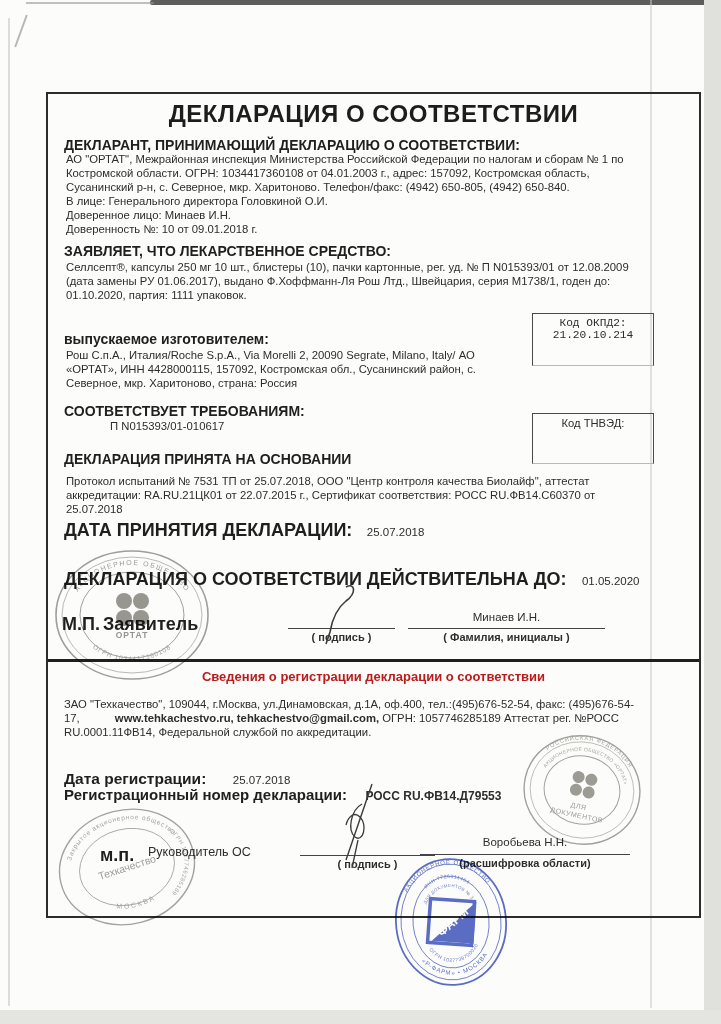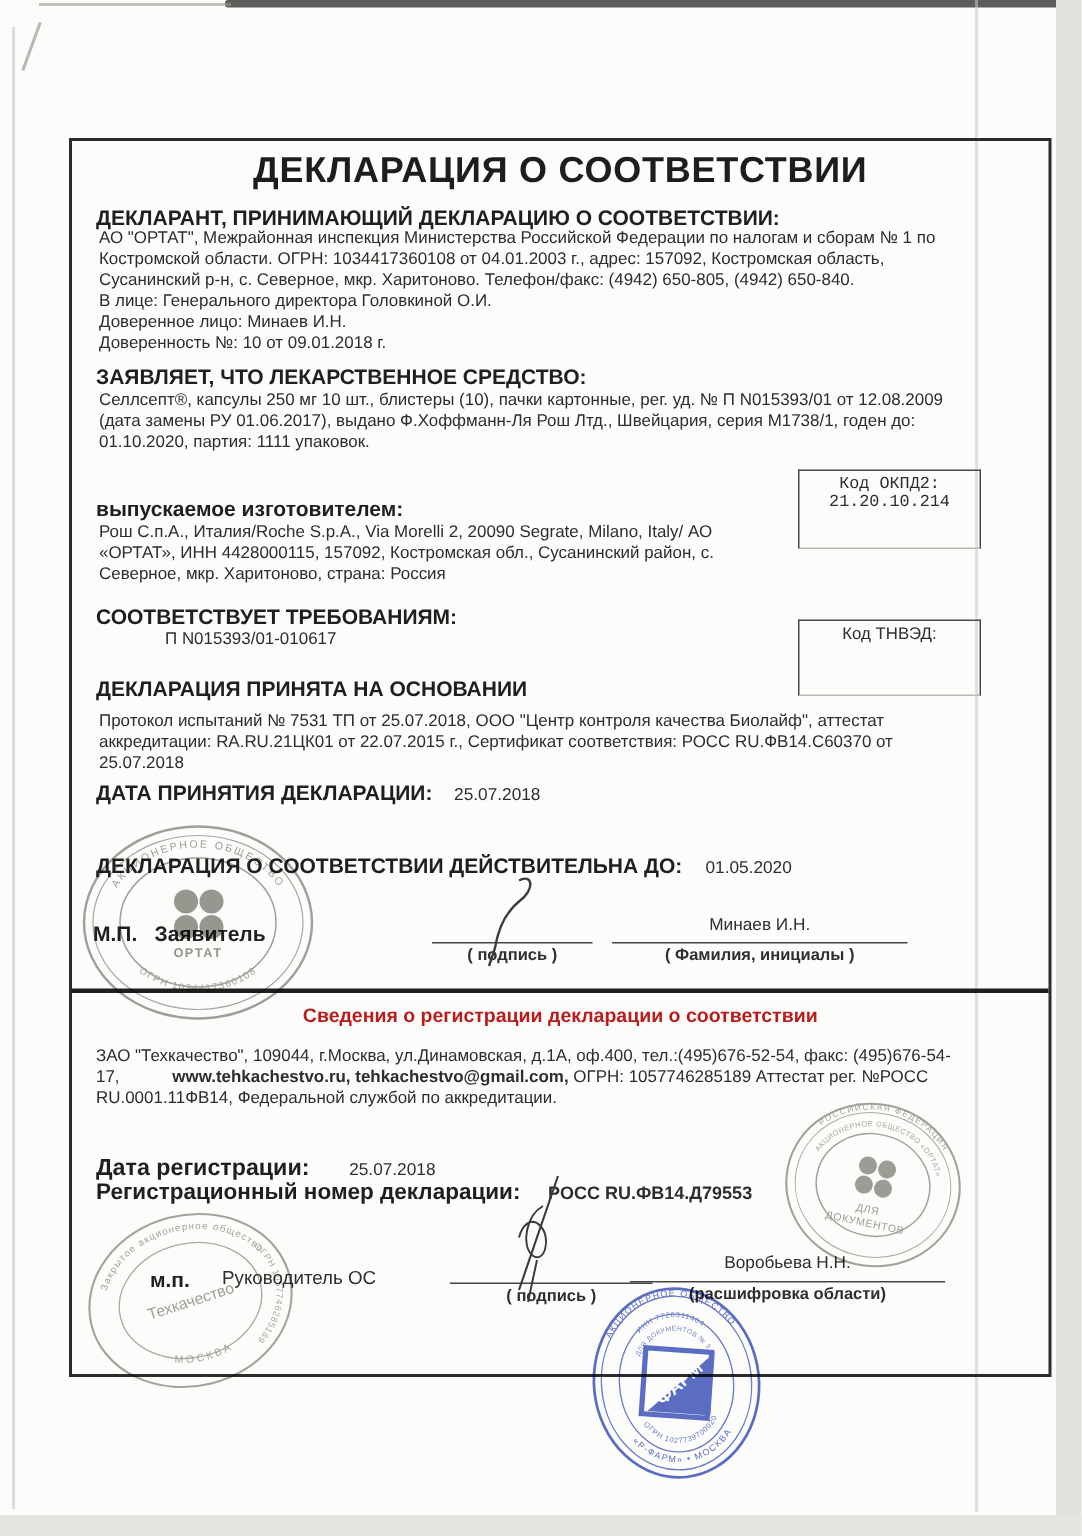--- a/index.html
+++ b/index.html
@@ -10,21 +10,21 @@
   .edge-bottom{left:0;top:1010px;width:721px;height:14px;background:#e4e4e0;}
   .edge-left-line{left:8px;top:18px;width:2px;height:988px;background:#cfcfca;opacity:.7;}
   .top-smudge{left:150px;top:0;width:560px;height:5px;background:#474744;border-radius:2px;opacity:.88;}
   .top-smudge2{left:26px;top:2px;width:128px;height:2px;background:#97978f;opacity:.6;}
   .corner-mark{left:20px;top:14px;width:2px;height:34px;background:#9a9a94;transform:rotate(20deg);opacity:.7;}
   .crease{left:650px;top:0;width:2px;height:1008px;background:#c9c9c3;opacity:.55;}
   .frame{left:46px;top:92px;width:651px;height:822px;border:2px solid #2c2c2a;background:transparent;}
   .title{top:6px;left:0;width:100%;text-align:center;font-size:24px;font-weight:bold;color:#1d1d1b;letter-spacing:.5px;}
   .h{font-size:14px;font-weight:bold;color:#1f1f1d;}
   .p{font-size:11.3px;line-height:14px;color:#2d2d2b;white-space:pre-line;}
-  .row-label{font-size:14px;font-weight:bold;color:#1f1f1d;display:inline-block;}
+  .row-label{font-size:18px;font-weight:bold;color:#1f1f1d;display:inline-block;}
   .row-value{font-size:11.5px;color:#2d2d2b;display:inline-block;vertical-align:baseline;}
   .codebox{border:1.5px solid #4a4a48;text-align:center;font-size:11.2px;color:#2d2d2b;padding-top:3px;white-space:pre-line;border-bottom-color:#b9b9b5;}
   .sig-line{border-bottom:1.5px solid #444442;height:0;}
   .cap{font-size:11px;font-weight:bold;color:#2f2f2d;text-align:center;}
   .name{font-size:11.5px;color:#2d2d2b;text-align:center;}
   .sep{left:0;width:100%;height:3px;background:#1f1f1d;}
   .sec2{width:100%;text-align:center;font-size:13px;font-weight:bold;color:#b91c1c;}
   .stamp{mix-blend-mode:multiply;opacity:.85;}
   .stamp text, .stamp textPath{font-family:"Liberation Sans",sans-serif;}
   .bold-seg{font-weight:bold;padding-left:32px;}

